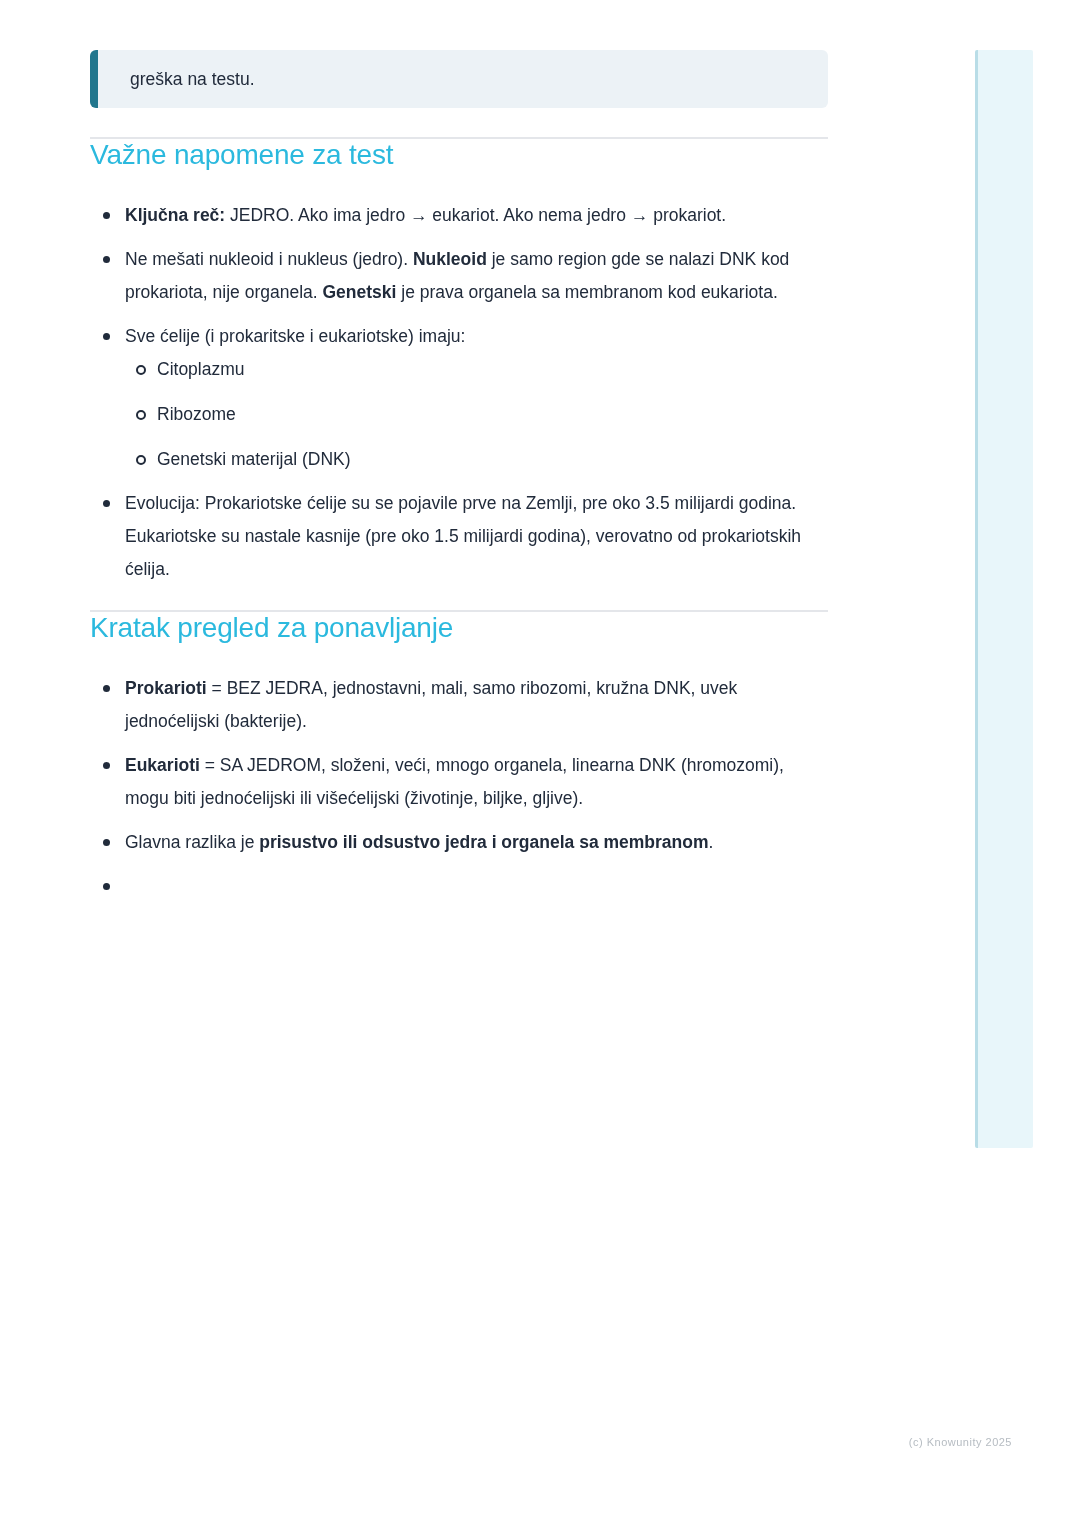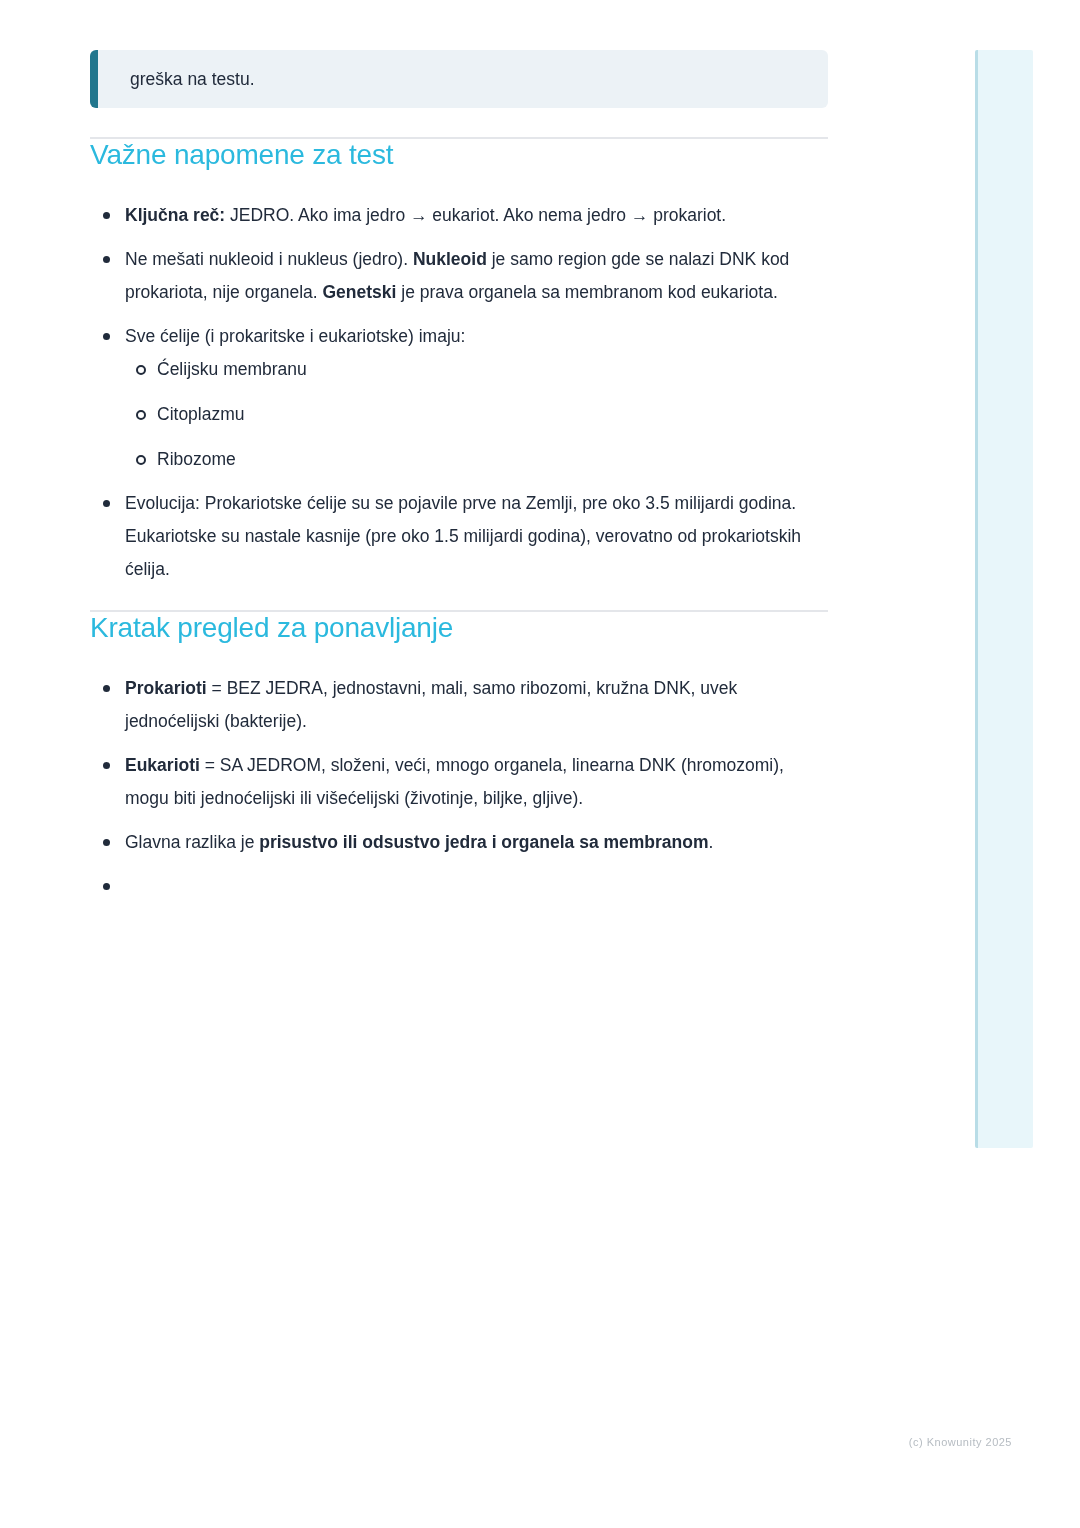--- a/index.html
+++ b/index.html
@@ -87,23 +87,23 @@
   </div>
 
   <hr class="divider hr1">
 
   <section>
     <h2 class="section-heading h2-1">Važne napomene za test</h2>
     <ul class="bullets">
         <li><span class="marker dot"></span><span class="txt"><strong>Ključna reč:</strong><span> JEDRO. Ako ima jedro → eukariot. Ako nema jedro → prokariot.</span></span></li>
         <li><span class="marker dot"></span><span class="txt"><span>Ne mešati nukleoid i nukleus (jedro). </span><strong>Nukleoid</strong><span> je samo region gde se nalazi DNK kod prokariota, nije organela. </span><strong>Genetski</strong><span> je prava organela sa membranom kod eukariota.</span></span></li>
         <li><span class="marker dot"></span><span class="txt"><span>Sve ćelije (i prokaritske i eukariotske) imaju:</span></span><ul class="sub">
-            <li><span class="marker ring"></span><span class="txt">Ćelijsku membranu</span></li>
             <li><span class="marker ring"></span><span class="txt">Citoplazmu</span></li>
             <li><span class="marker ring"></span><span class="txt">Ribozome</span></li>
+            <li><span class="marker ring"></span><span class="txt">Genetski materijal (DNK)</span></li>
           </ul></li>
         <li><span class="marker dot"></span><span class="txt"><span>Evolucija: Prokariotske ćelije su se pojavile prve na Zemlji, pre oko 3.5 milijardi godina. Eukariotske su nastale kasnije (pre oko 1.5 milijardi godina), verovatno od prokariotskih ćelija.</span></span></li>
       </ul>
   </section>
 
   <hr class="divider hr2">
 
   <section>
     <h2 class="section-heading h2-2">Kratak pregled za ponavljanje</h2>
     <ul class="bullets">

